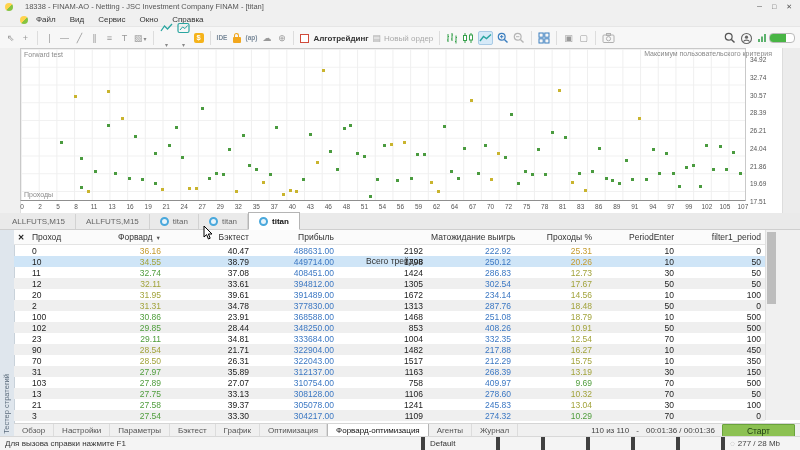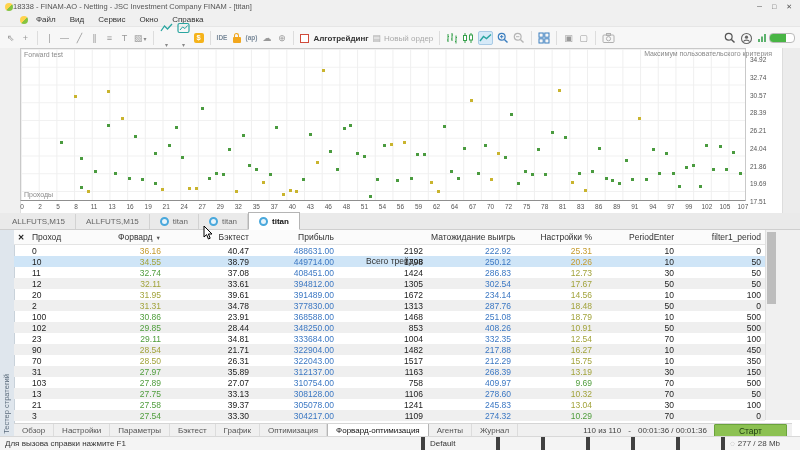--- a/index.html
+++ b/index.html
@@ -1,20 +1,20 @@
 <!DOCTYPE html>
 <html><head>
 <meta charset="utf-8">
 <style>
   html,body{margin:0;padding:0}
   body{width:800px;height:450px;overflow:hidden;position:relative;
        font-family:"Liberation Sans",sans-serif;background:#f0f0f0;color:#222;
        -webkit-font-smoothing:antialiased}
   
-  .titlebar{height:13px;display:flex;align-items:center;gap:0;padding:0 5px;font-size:7.5px;color:#555}
+  .titlebar{height:13px;display:flex;align-items:center;gap:12px;padding:0 5px;font-size:7.5px;color:#555}
   .logo{width:8px;height:8px;border-radius:50%;background:linear-gradient(135deg,#ffd34d 55%,#86c440 45%);flex:0 0 auto}
   .win-btns{margin-left:auto;display:flex;gap:10px;font-size:7px;color:#555;padding-right:3px}
   .menubar{height:13px;display:flex;align-items:center;gap:1px;padding:0 20px;font-size:8px;color:#333}
   .menu-item{padding:1px 7px;cursor:default}
   .toolbar{height:22px;background:#f7f7f7;border-top:1px solid #e6e6e6;border-bottom:1px solid #d8d8d8;
            display:flex;align-items:center;padding:0 5px;gap:4px;font-size:9px;color:#999}
   .tb-sep{width:1px;height:14px;background:#ddd;margin:0 2px;flex:0 0 auto}
   .tb-spacer{flex:1}
   .tb-ic{min-width:11px;text-align:center;line-height:20px;flex:0 0 auto}
   .tb-ic.sel{background:#d6eaf8;border:1px solid #a9cbe6;border-radius:2px}
@@ -71,21 +71,21 @@
   .tr.alt{background:#efefef}
   .tr.sel{background:#cfe5f7}
   .td{box-sizing:border-box;padding:0 4px;white-space:nowrap;overflow:hidden}
   .r{text-align:right}.l{text-align:left}
   .c-blue{color:#3c78c3}.c-gold{color:#c49a2c}.c-olive{color:#a2a33b}.c-green{color:#4f9d3c}
   .sort{font-size:5.5px;color:#555;margin-left:3px}
   .gutter{width:14px;flex:0 0 14px;text-align:center;font-size:8px;color:#222;font-weight:bold;padding:0}
   .vscroll{position:absolute;left:765px;top:0;width:11px;height:190px;background:#f0f0f0;border-left:1px solid #e0e0e0}
   .vthumb{position:absolute;left:1px;right:1px;top:2px;height:72px;background:#bdbdbd}
   .right-gap{position:absolute;left:776px;right:0;top:0;height:190px;background:#f0f0f0}
-  .tester-tabs{position:absolute;left:14px;right:8px;bottom:0;height:14px;background:#f0f0f0;
+  .tester-tabs{position:absolute;left:14px;right:0;bottom:0;height:14px;background:#f0f0f0;
                border-top:1px solid #d5d5d5;display:flex;align-items:center;font-size:8px;color:#555;box-sizing:border-box}
   .ttab{padding:0 8px;height:13px;display:flex;align-items:center;border-right:1px solid #dcdcdc}
   .ttab.active{background:#fff;border:1px solid #b5b5b5;border-top:none;color:#111}
   .tester-status{margin-left:auto;display:flex;align-items:center;gap:7px;font-size:8px;color:#444;padding-right:5px}
   .start-btn{background:#8cc152;border:1px solid #6aa33c;color:#1d3a10;padding:0 24px;height:12px;line-height:12px;
              font-size:8.5px;border-radius:1px}
   
   .statusbar{position:absolute;bottom:0;left:0;right:0;height:13px;background:#f4f4f4;border-top:1px solid #d8d8d8;
              display:flex;align-items:center;font-size:8px;color:#333}
   .sb-cell{height:100%;display:flex;align-items:center;padding:0 5px;box-sizing:border-box}
@@ -436,21 +436,21 @@
   </div>
   <div class="tbl" id="tbl">
       <div class="tr head">
         <span class="td gutter">✕</span>
         <span class="td l" style="width: 67px; flex: 0 0 67px;"><span>Проход</span></span>
         <span class="td r" style="width: 70px; flex: 0 0 70px;"><span>Форвард</span><span class="sort">▼</span></span>
         <span class="td r" style="width: 88px; flex: 0 0 88px;"><span>Бэктест</span></span>
         <span class="td r" style="width: 85px; flex: 0 0 85px;"><span>Прибыль</span></span>
         <span class="td r" style="width: 89px; flex: 0 0 89px; margin-top: 48px;"><span>Всего трейдов</span></span>
         <span class="td r" style="width: 88px; flex: 0 0 88px;"><span>Матожидание выигрыша</span></span>
-        <span class="td r" style="width: 81px; flex: 0 0 81px;"><span>Настройки %</span></span>
+        <span class="td r" style="width: 81px; flex: 0 0 81px;"><span>Проходы %</span></span>
         <span class="td r" style="width: 82px; flex: 0 0 82px;"><span>PeriodEnter</span></span>
         <span class="td r" style="width: 87px; flex: 0 0 87px;"><span>filter1_period</span></span>
       </div>
       <div class="tr">
         <span class="td gutter"></span>
         <span class="td l" style="width: 67px; flex: 0 0 67px;">0</span>
         <span class="td r c-gold" style="width: 70px; flex: 0 0 70px;">36.16</span>
         <span class="td r" style="width: 88px; flex: 0 0 88px;">40.47</span>
         <span class="td r c-blue" style="width: 85px; flex: 0 0 85px;">488631.00</span>
         <span class="td r" style="width: 89px; flex: 0 0 89px;">2192</span>

